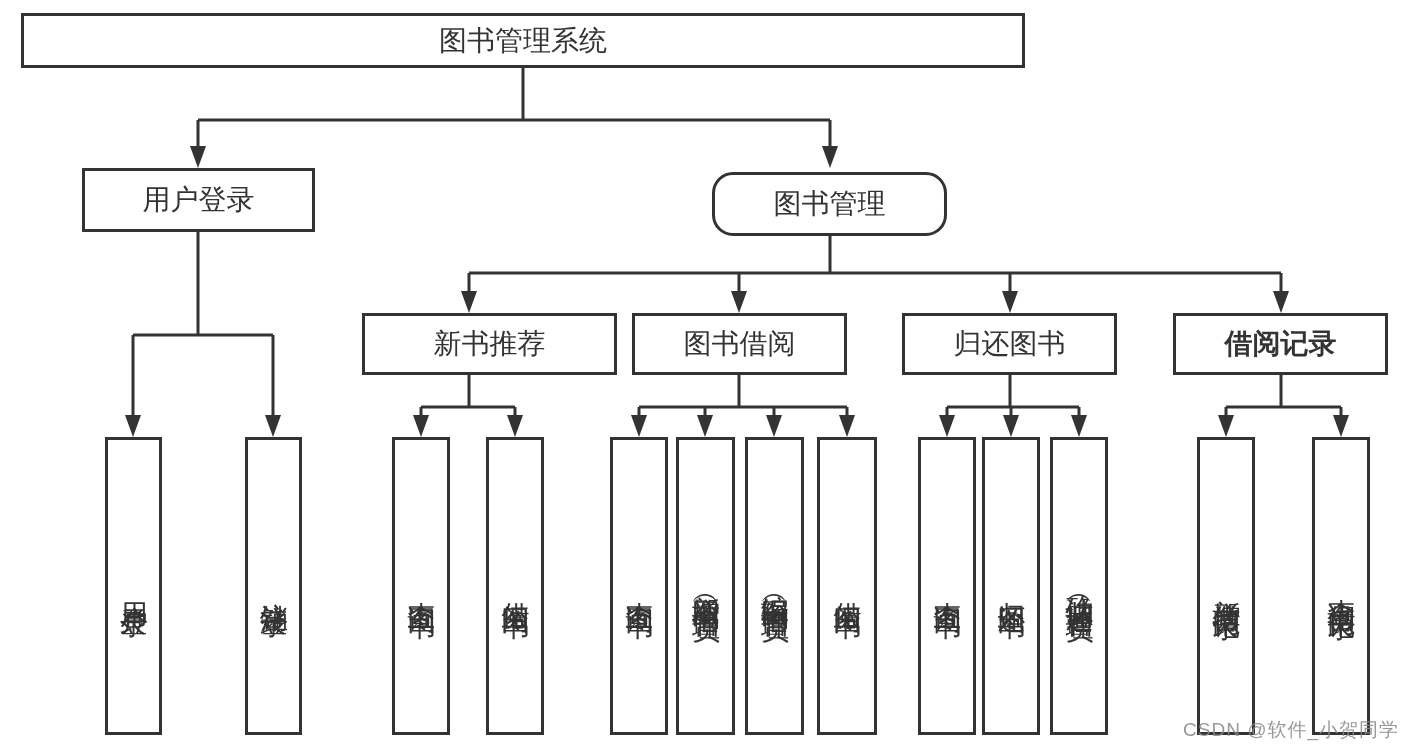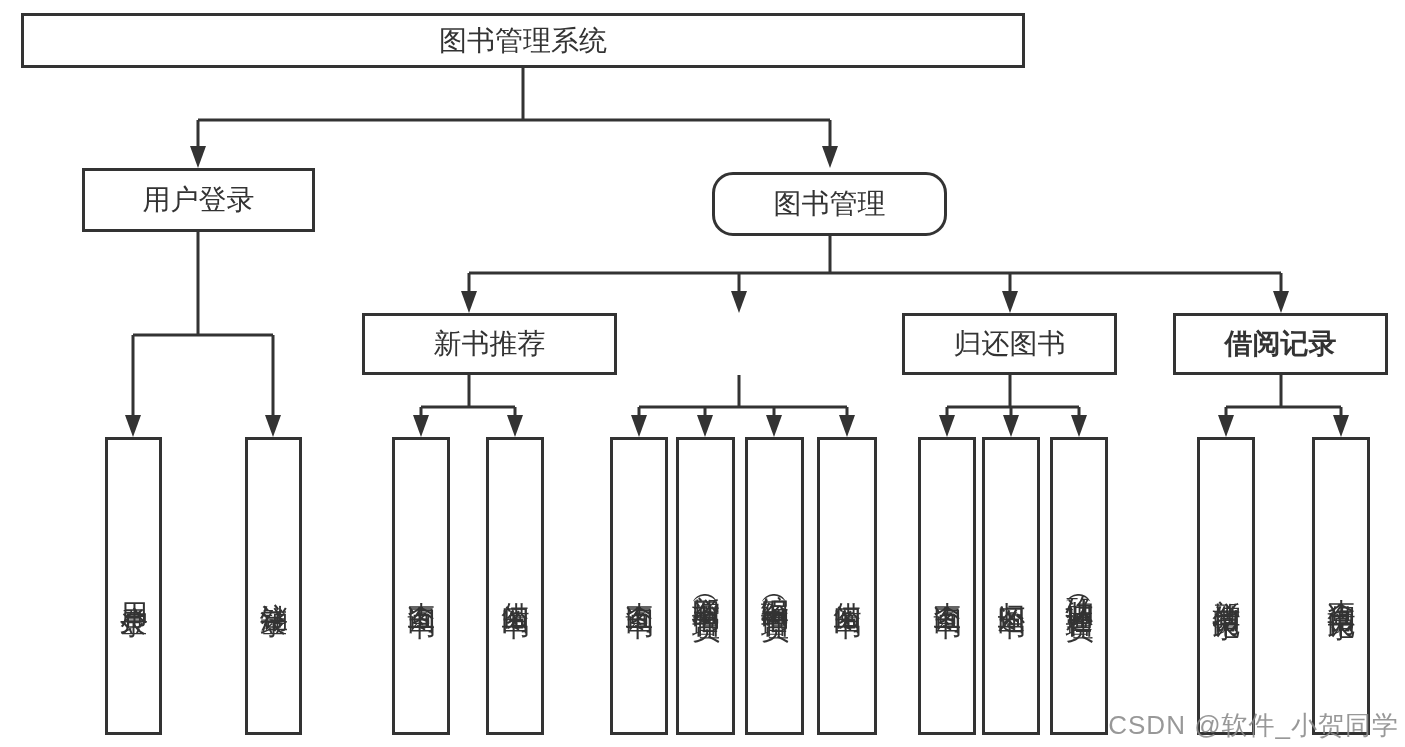--- a/index.html
+++ b/index.html
@@ -42,21 +42,21 @@
   .vnode .vlabel {
     writing-mode: vertical-rl;
     text-orientation: mixed;
     letter-spacing: 3px;
     white-space: nowrap;
   }
   .watermark {
     position: absolute;
     right: 6px;
     bottom: 4px;
-    font-size: 26px;
+    font-size: 19px;
     color: rgba(138,138,138,0.88);
     letter-spacing: 1px;
     z-index: 5;
     white-space: nowrap;
   }
 </style>
 </head>
 <body>
 
 <div id="canvas">
@@ -104,20 +104,21 @@
       <path d="M1341 437 L1333 415 L1349 415 Z"></path>
     </g>
   </svg>
 
   <div class="node" style="left:21px; top:13px; width:1004px; height:55px;">图书管理系统</div>
 
   <div class="node" style="left:82px; top:168px; width:233px; height:64px;">用户登录</div>
   <div class="node" style="left:712px; top:172px; width:235px; height:64px;border-radius:21px;">图书管理</div>
 
   <div class="node" style="left:362px; top:313px; width:255px; height:62px;">新书推荐</div>
+  <div class="node" style="left:632px; top:313px; width:215px; height:62px;">图书借阅</div>
   <div class="node" style="left:902px; top:313px; width:215px; height:62px;">归还图书</div>
   <div class="node" style="left:1173px; top:313px; width:215px; height:62px;font-weight:bold;">借阅记录</div>
 
   <div class="node vnode" style="left:105px; top:437px; width:57px; height:298px;">
     <span class="vlabel">用户登录</span>
   </div>
   <div class="node vnode" style="left:245px; top:437px; width:57px; height:298px;">
     <span class="vlabel">注销登录</span>
   </div>
 

